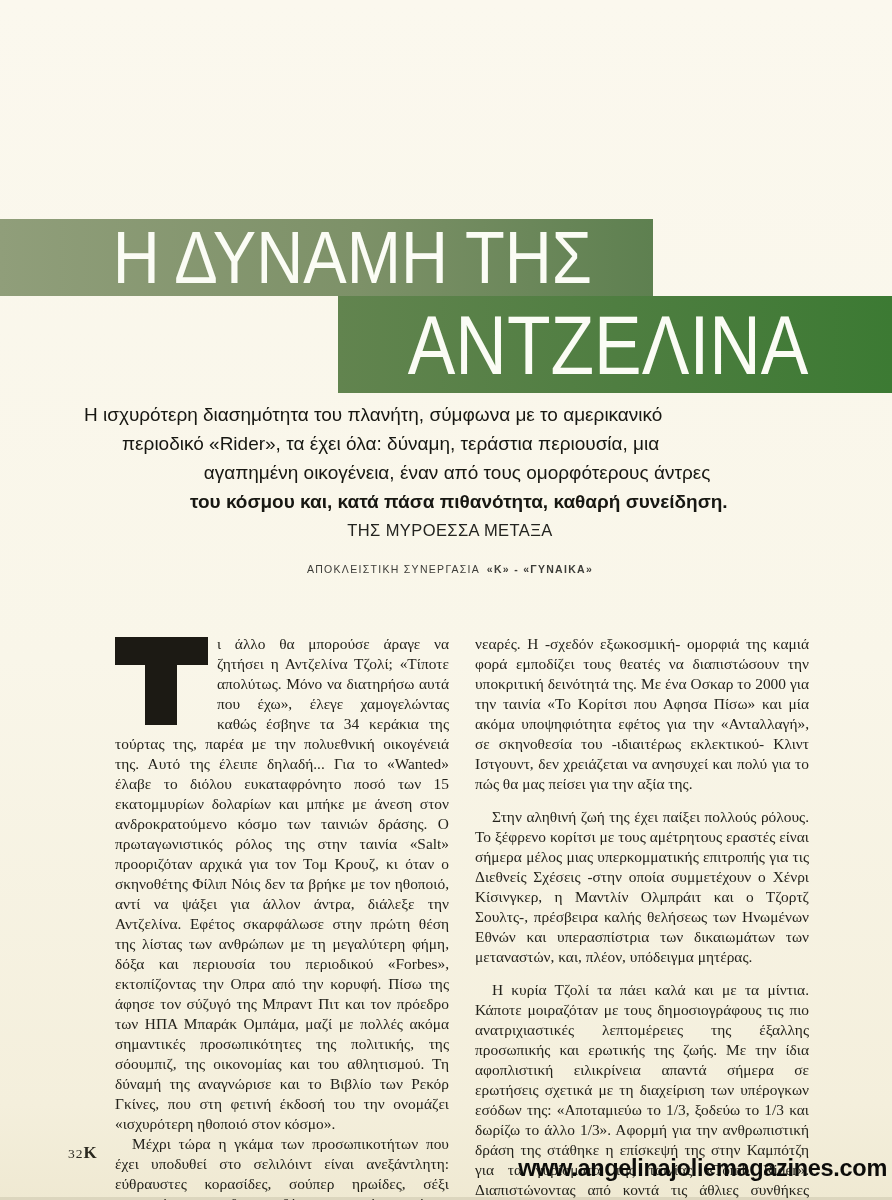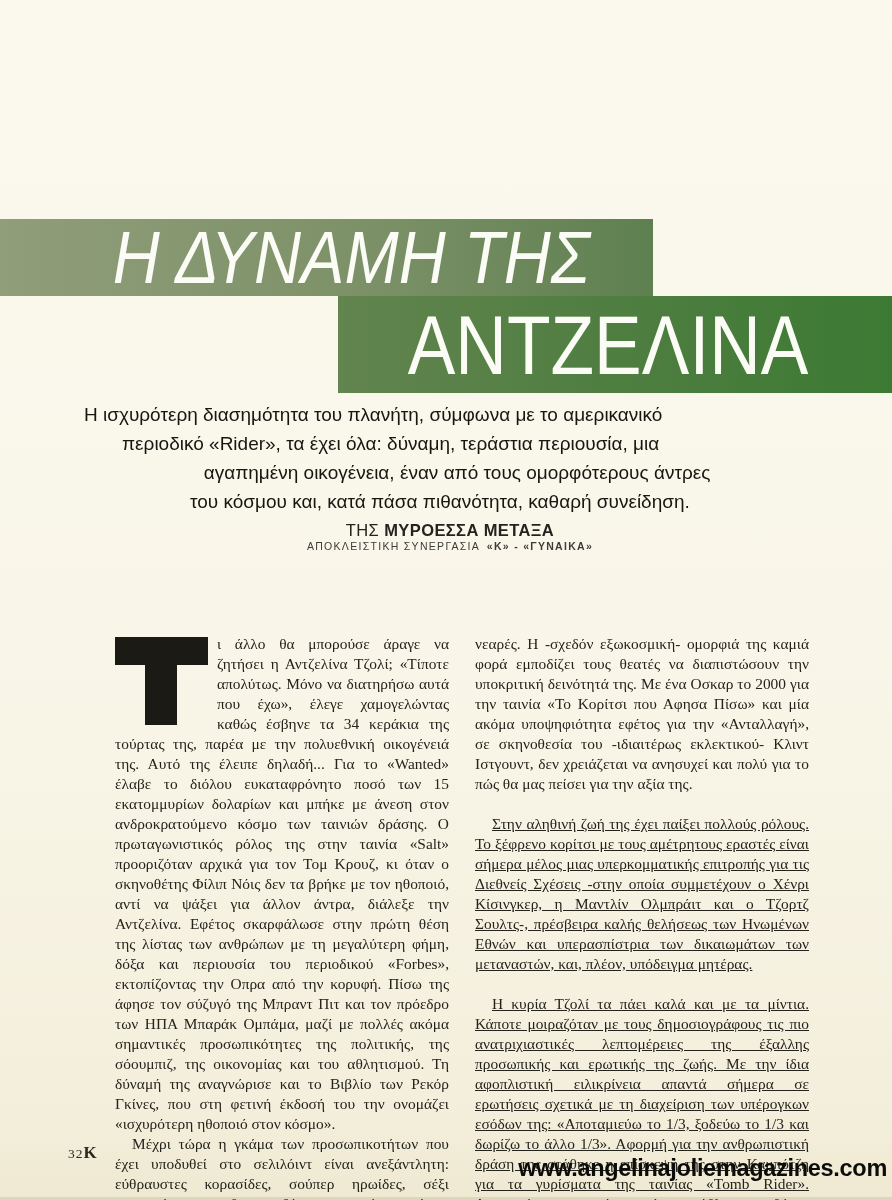--- a/index.html
+++ b/index.html
@@ -11,54 +11,54 @@
     overflow:hidden;
     font-family:"Liberation Sans",sans-serif;
   }
   .page::after{
     content:"";position:absolute;left:0;right:0;bottom:0;height:3px;
     background:rgba(60,50,20,0.10);
   }
   
   .band{position:absolute;display:flex;align-items:center;}
   .band-1{top:219px;left:0;width:653px;height:77px;
-    background:linear-gradient(90deg,#909e7a 0%,#7d9168 55%,#5e8050 100%);font-style:italic;}
+    background:linear-gradient(90deg,#909e7a 0%,#7d9168 55%,#5e8050 100%);}
   .band-2{top:296px;left:338px;width:554px;height:97px;
     background:linear-gradient(90deg,#62844f 0%,#4f7e41 50%,#3c7a33 100%);}
   .band-text{
     color:#fbfcf5;white-space:nowrap;
     transform-origin:left center;
     letter-spacing:0px;
   }
   .band-1 .band-text{padding-left:128px;font-size:74px;line-height:74px;transform:scaleX(0.88);}
   .band-2 .band-text{padding-left:82px;font-size:84px;line-height:84px;transform:scaleX(0.85);}
   
   .lead{
     position:absolute;top:400px;left:84px;width:740px;
     font-size:19px;line-height:29px;color:#171712;
   }
   .lead-line{display:block;}
   .lead-line.l2{padding-left:38px;}
   .lead-line.l3{padding-left:6px;text-align:center;}
-  .lead-line.l4{padding-left:106px;}
+  .lead-line.l4{padding-left:106px;font-weight:bold;}
   
   .byline{position:absolute;top:521px;left:85px;width:730px;text-align:center;color:#23231f;}
   .byline-main{font-size:16.5px;letter-spacing:0.4px;}
-  .byline-main .author{font-weight:bold;text-align:right;}
-  .byline-sub{margin-top:0;font-size:10.5px;letter-spacing:1.3px;color:#3c3c38;}
+  .byline-main .author{font-weight:normal;text-align:right;}
+  .byline-sub{margin-top:23px;font-size:10.5px;letter-spacing:1.3px;color:#3c3c38;}
   .byline-sub .partners{font-weight:bold;margin-left:3px;}
   
   .col{position:absolute;top:634px;width:334px;
     font-family:"Liberation Serif",serif;font-size:15.4px;line-height:20px;
     text-align:justify;color:#24231c;}
   .col-left{left:115px;}
   .col-right{left:475px;}
   .body-para{margin:0;}
   .body-para.indent{text-indent:17px;}
-  .body-para.gap{margin-top:20px;text-decoration:underline;}
+  .body-para.gap{margin-top:13px;}
   
   .dropcap{
     float:left;width:93px;height:88px;
     margin:3px 9px 9px 0;position:relative;
   }
   .dropcap .bar{position:absolute;top:0;left:0;width:93px;height:28px;background:#1c1a14;}
   .dropcap .stem{position:absolute;top:0;left:30px;width:32px;height:88px;background:#1c1a14;}
   
   .page-num{
     position:absolute;left:44px;top:1143px;

